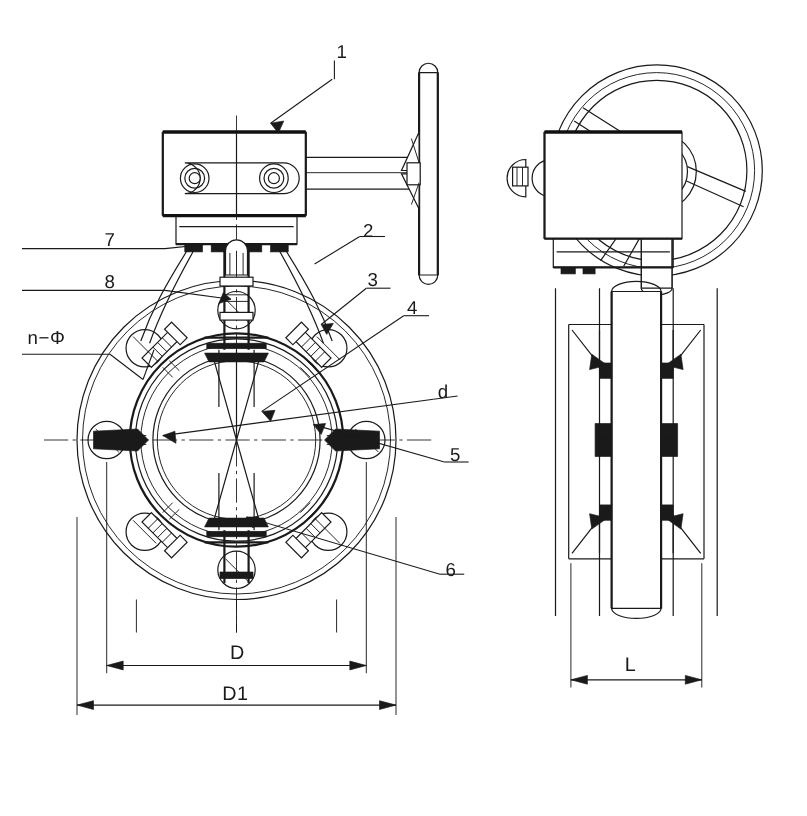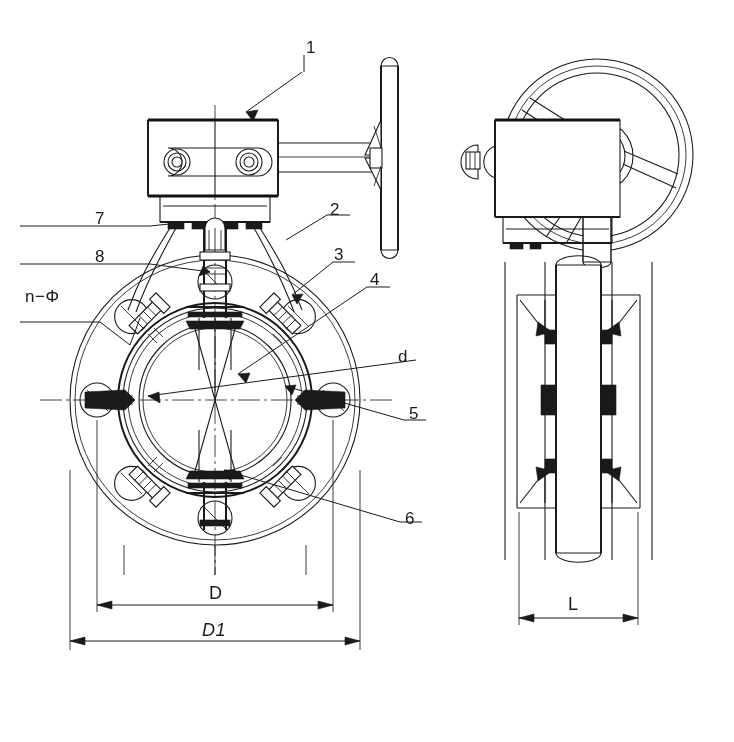--- a/index.html
+++ b/index.html
@@ -404,19 +404,19 @@
 
   <span class="lbl" style="left:306px; top:38px;">1</span>
   <span class="lbl" style="left:330px; top:200px;">2</span>
   <span class="lbl" style="left:334px; top:245px;">3</span>
   <span class="lbl" style="left:370px; top:270px;">4</span>
   <span class="lbl" style="left:409px; top:404px;">5</span>
   <span class="lbl" style="left:405px; top:509px;">6</span>
   <span class="lbl" style="left:95px; top:209px;">7</span>
   <span class="lbl" style="left:95px; top:247px;">8</span>
   <span class="lbl" style="left:398px; top:347px;">d</span>
-  <span class="lbl" style="left:25px; top:287px;">n−Φ</span>
+  <span class="lbl" style="left:25px; top:298px;">n−Φ</span>
 
   <span class="lbl dim" style="left:209px; top:583px;">D</span>
-  <span class="lbl dim" style="left:202px; top:620px;font-style:italic;">D1</span>
+  <span class="lbl dim" style="left:202px; top:620px;">D1</span>
   <span class="lbl dim" style="left:568px; top:594px;">L</span>
 
 </div>
 
 </body></html>

